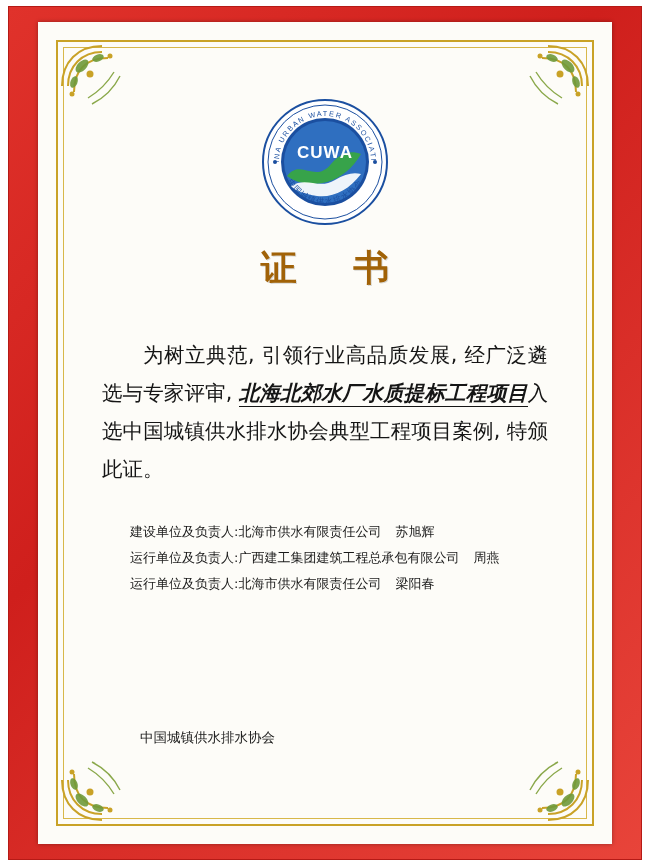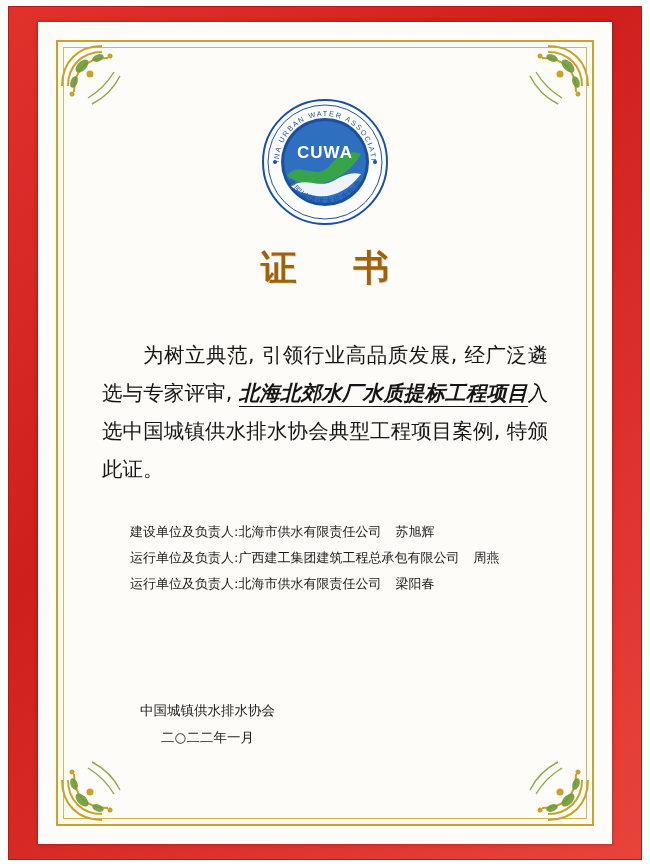--- a/index.html
+++ b/index.html
@@ -317,19 +317,18 @@
           <span>运行单位及负责人:</span><span>广西建工集团建筑工程总承包有限公司</span><span class="unit-person">周燕</span>
         </div>
         <div class="unit-row">
           <span>运行单位及负责人:</span><span>北海市供水有限责任公司</span><span class="unit-person">梁阳春</span>
         </div>
       </div>
 
       <div class="footer">
         <div class="issuer">
           <div>中国城镇供水排水协会</div>
-          <div>二○二二年一月</div>
         </div>
       </div>
 
     </div>
   </div>
 </div>
 
 </body></html>

